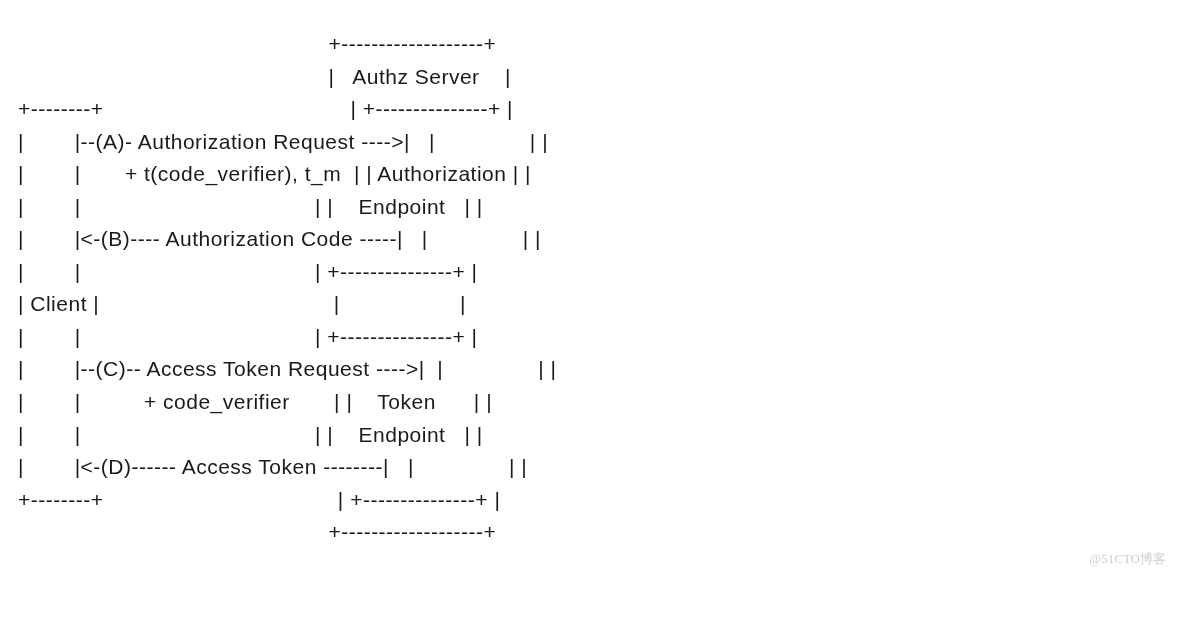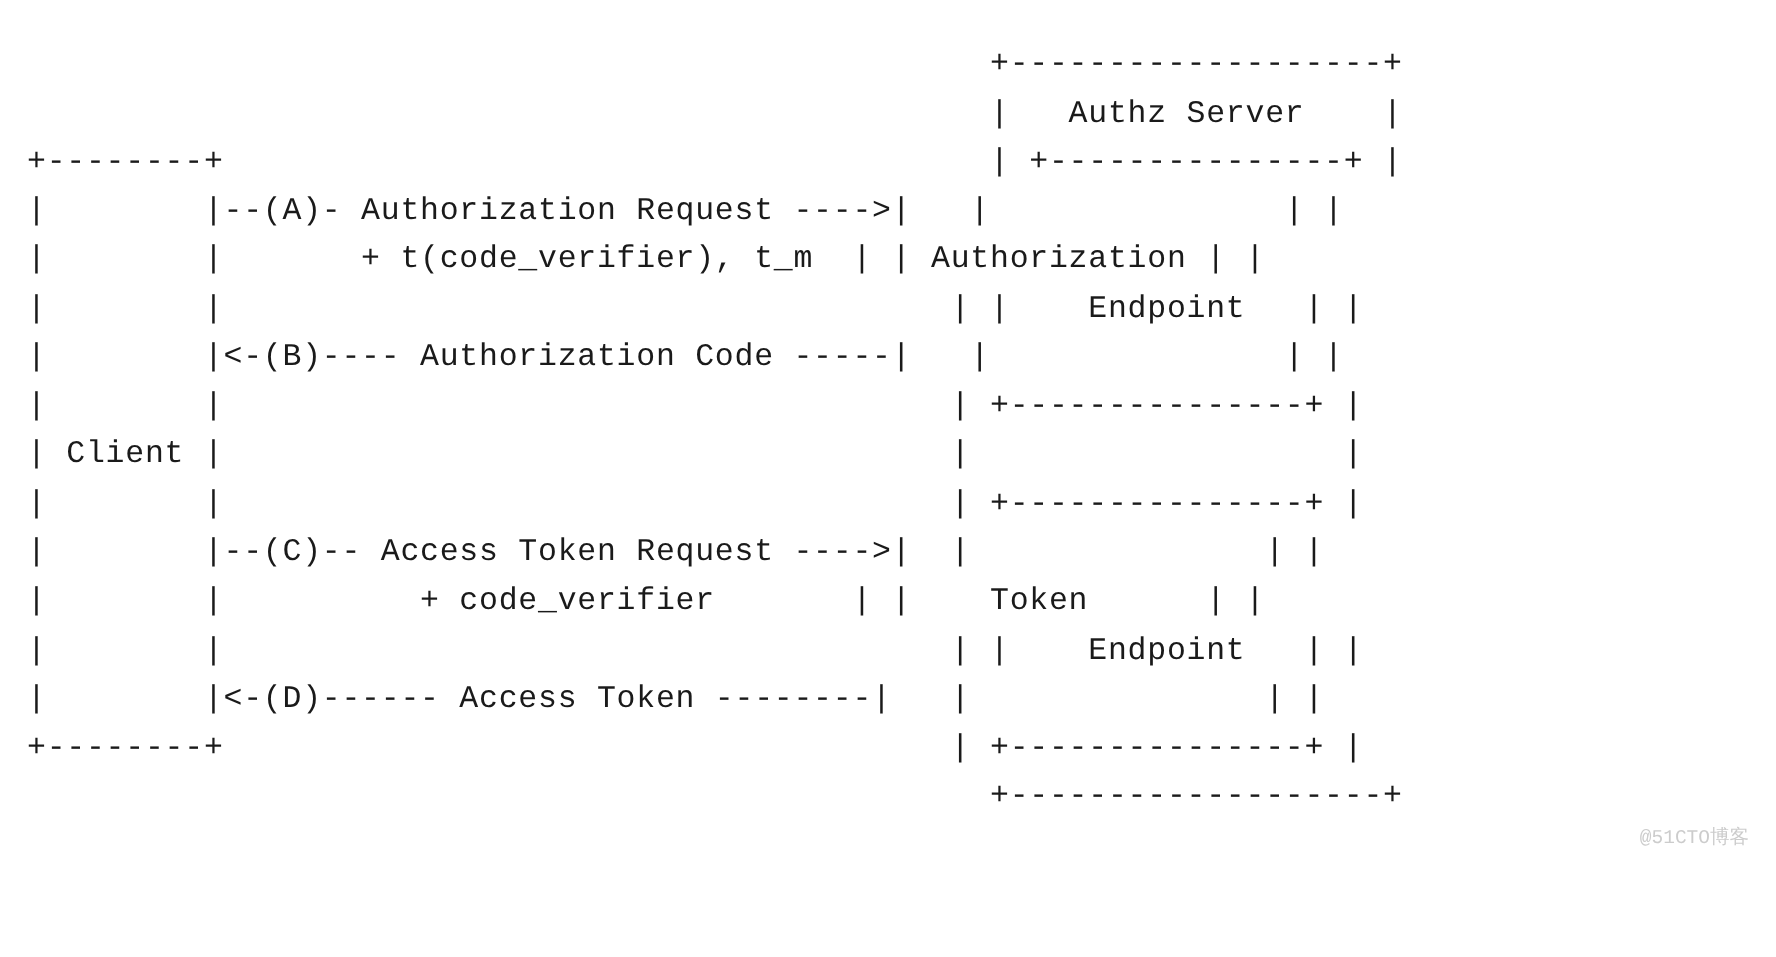--- a/index.html
+++ b/index.html
@@ -10,31 +10,31 @@
     body {
       background: #ffffff;
       font-family: "Consolas", "Monaco", "Courier New", monospace;
       font-size: 21px;
       line-height: 1.55;
       color: #1a1a1a;
       padding: 28px 18px;
       position: relative;
     }
     pre {
-      font-family: Liberation Mono, monospace;
+      font-family: Liberation Sans, sans-serif;
       white-space: pre;
       letter-spacing: 0.5px;
     }
     .watermark {
       position: absolute;
       bottom: 8px;
       right: 18px;
       font-size: 13px;
       color: #cccccc;
-      font-family: Liberation Mono, monospace;
+      font-family: Liberation Serif, serif;
     }
   </style>
 </head>
 <body>
 
 <pre><span>                                                 +-------------------+</span>
 <span>                                                 |   Authz Server    |</span>
 <span>+--------+                                       | +---------------+ |</span>
 <span>|        |--(A)- Authorization Request ----&gt;|   |               | |</span>
 <span>|        |       + t(code_verifier), t_m  | | Authorization | |</span>

